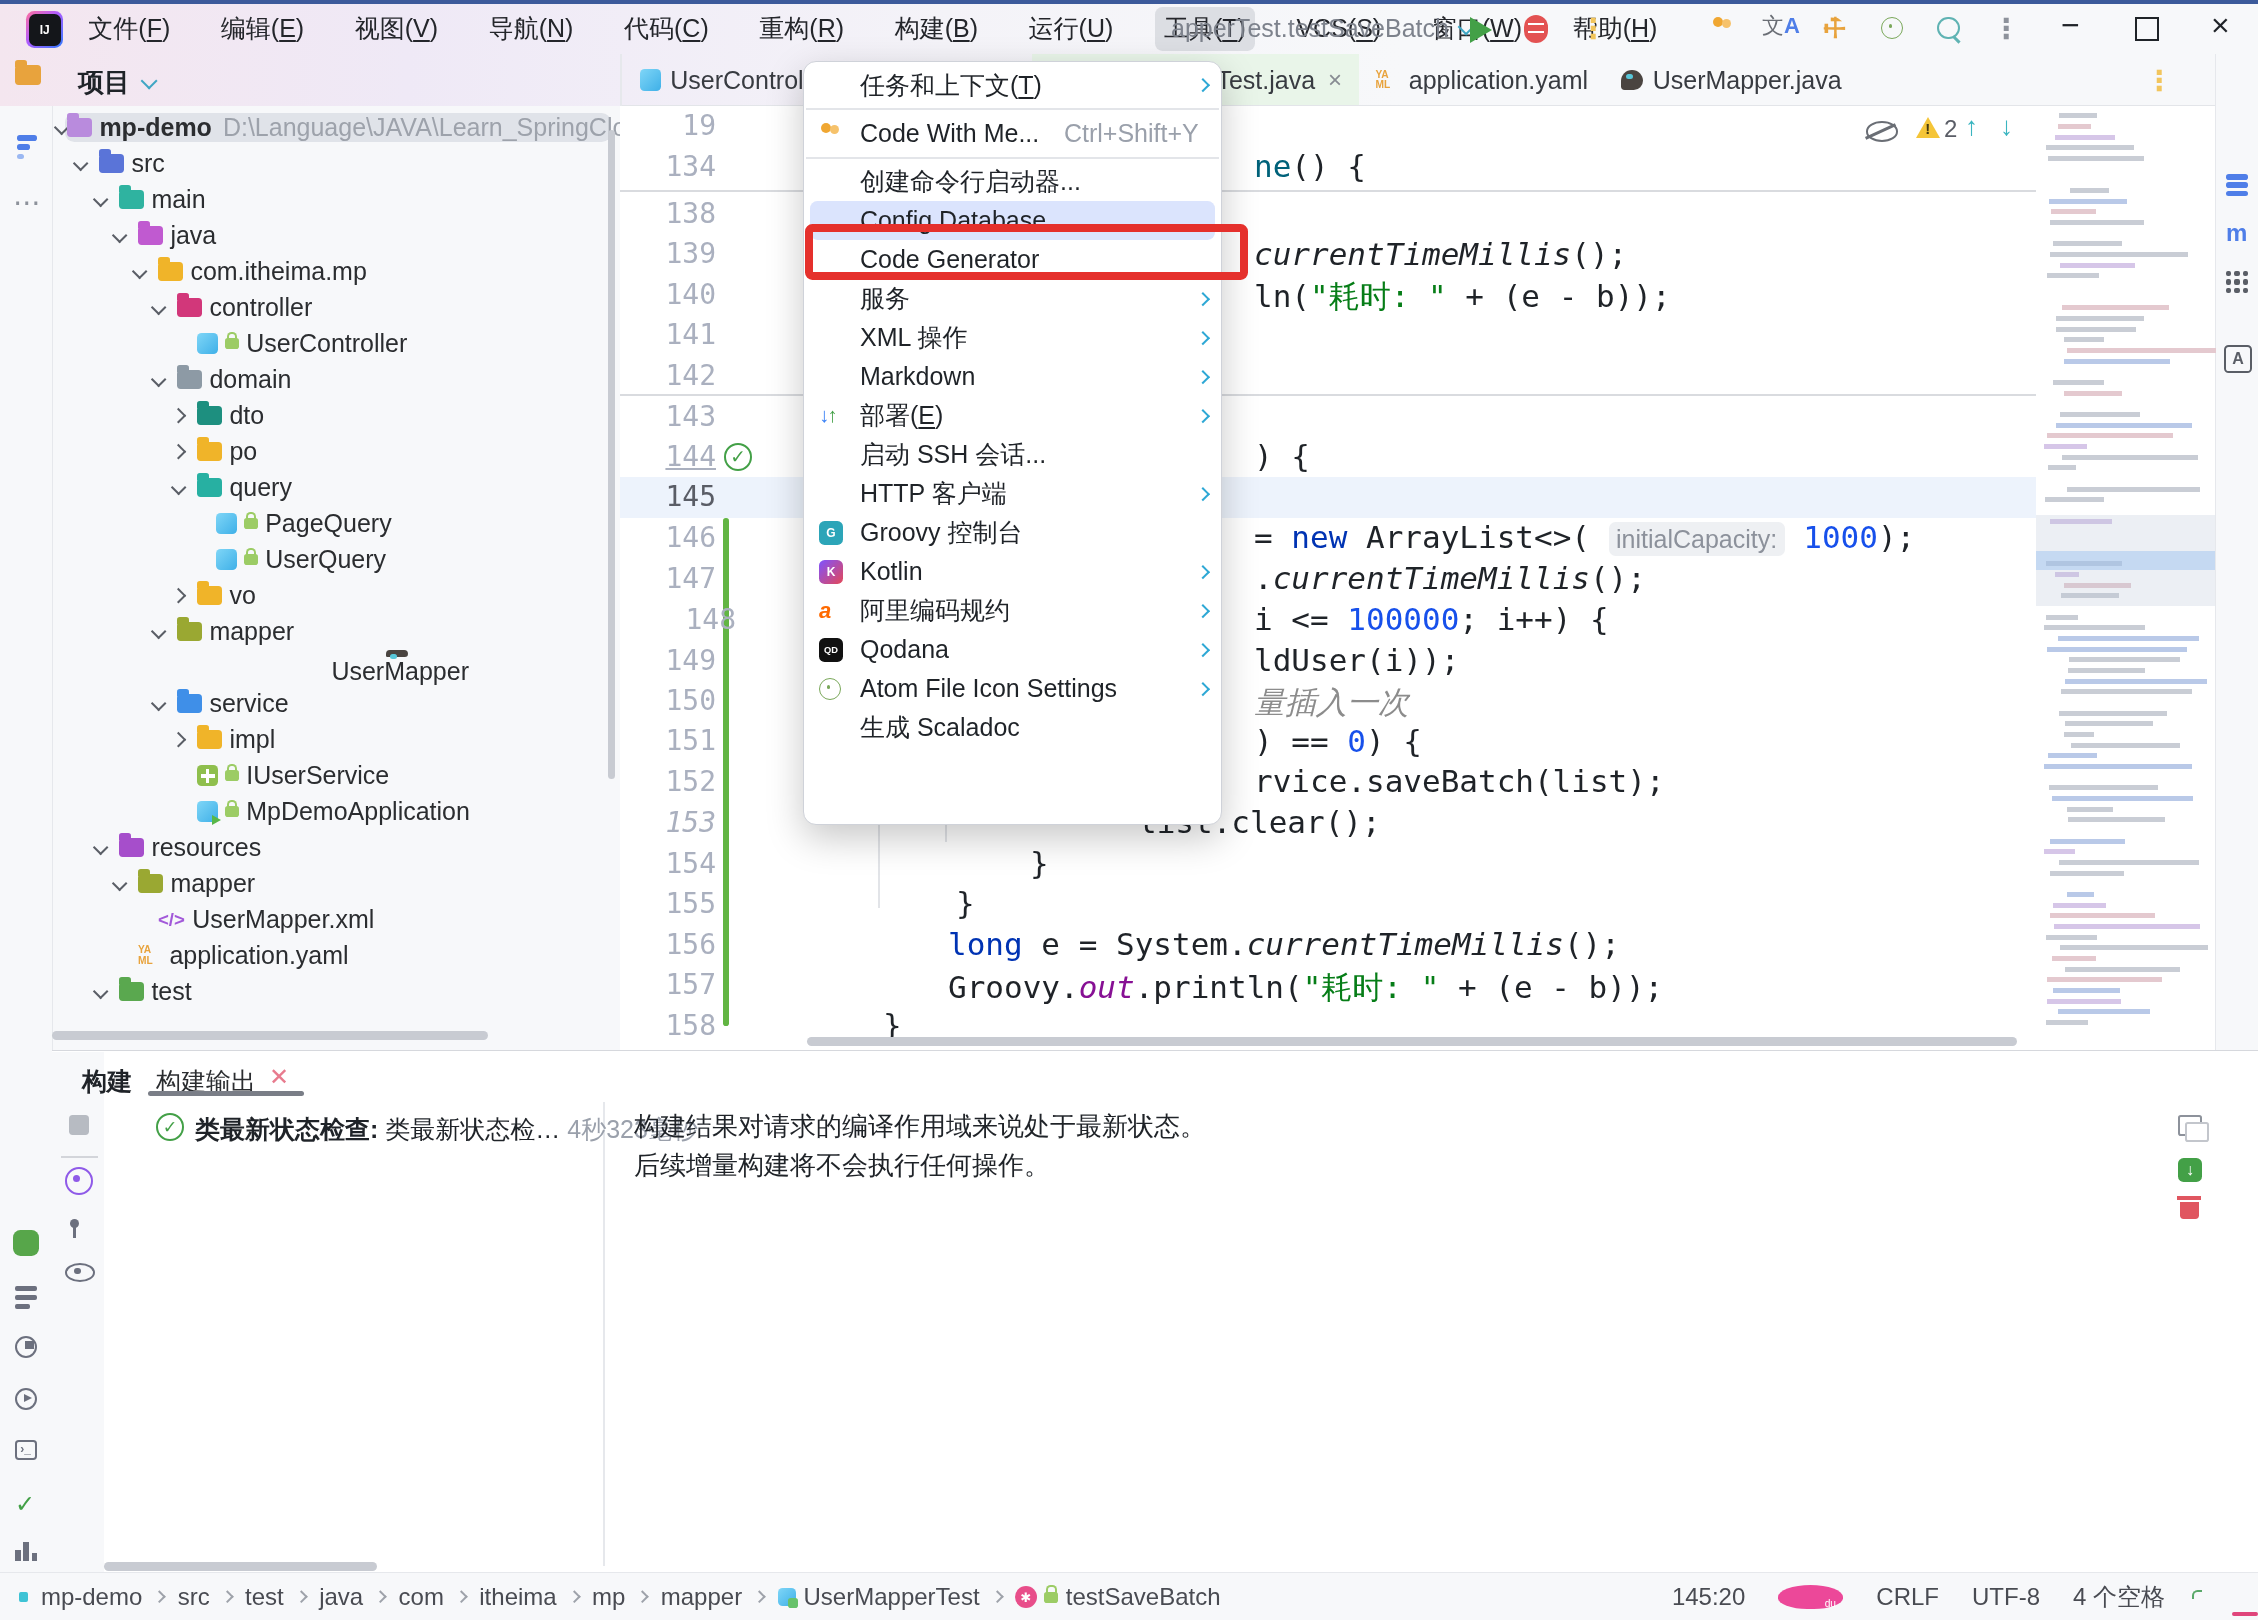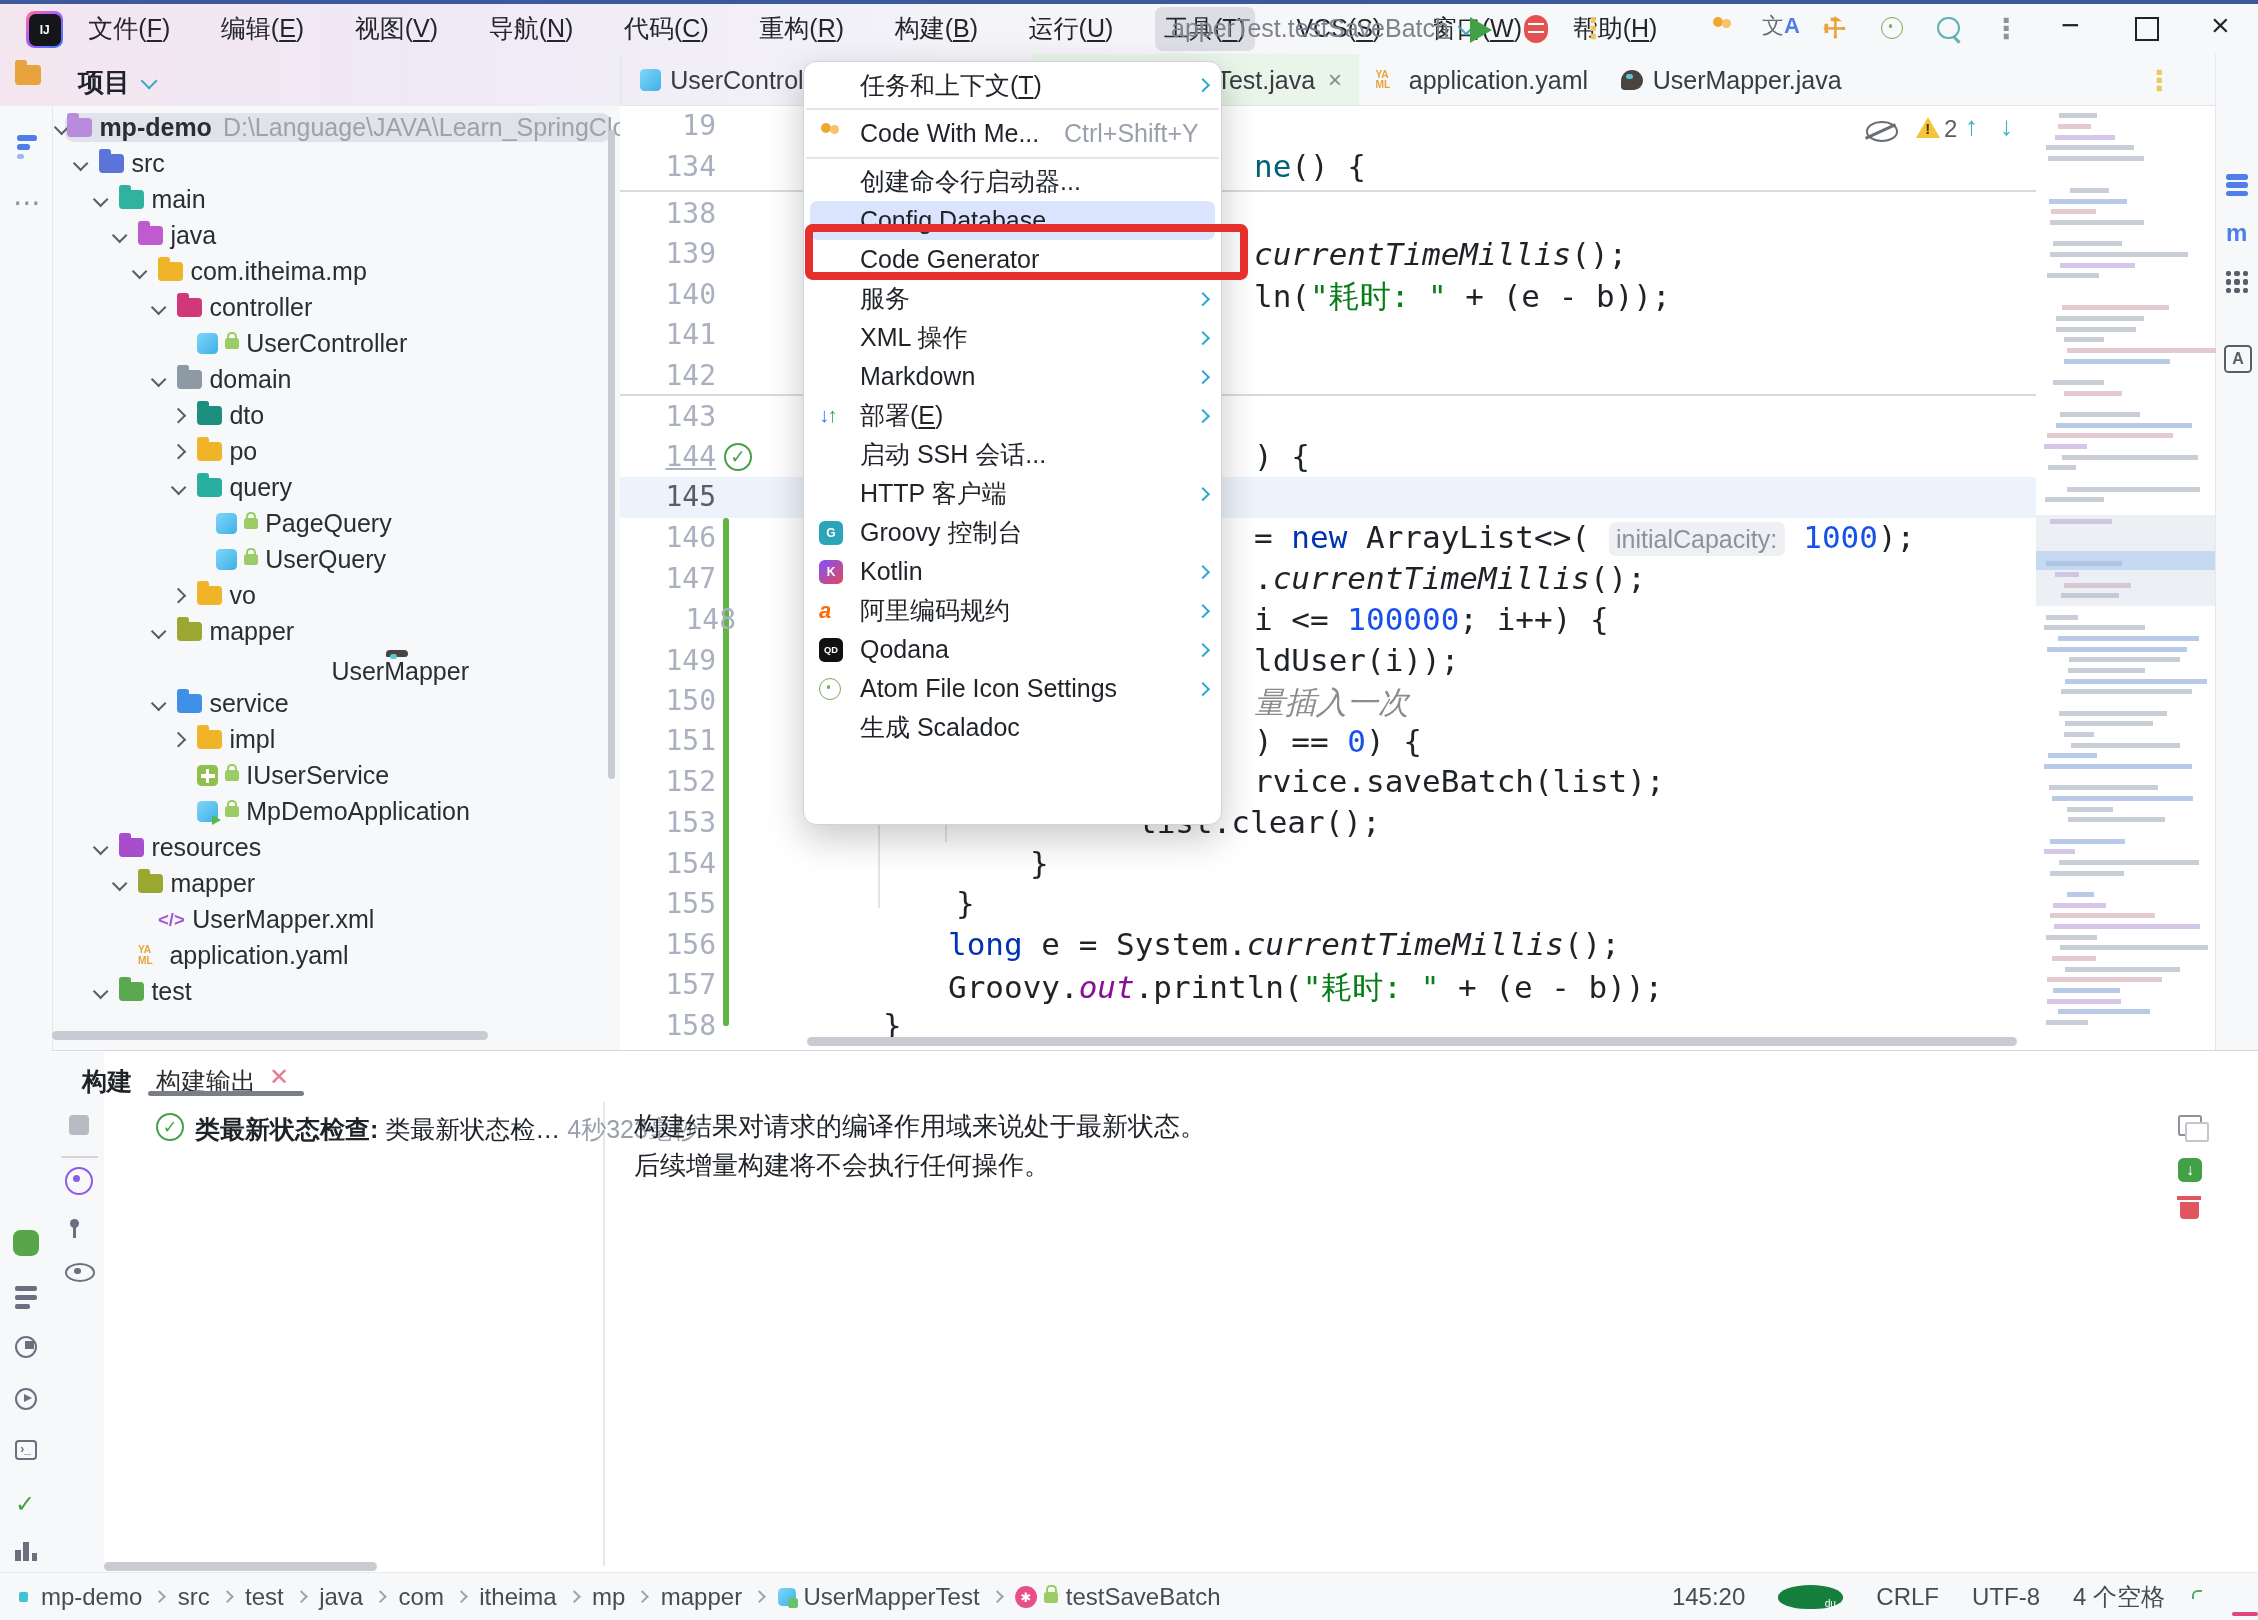--- a/index.html
+++ b/index.html
@@ -123,21 +123,21 @@
   .trash{width:18.6px;height:16.7px;background:#e05660;border-radius:0 0 3.7px 3.7px;position:relative;}
   .trash:before{content:"";position:absolute;left:-2.8px;top:-5.6px;width:24px;height:3.7px;background:#e05660;}
   .dl-green{width:24px;height:24px;border-radius:5.6px;background:#43a047;color:#fff;font-size:16px;display:flex;align-items:center;justify-content:center;}
   .layers{width:20.4px;height:16.7px;border:2.8px solid #8d929b;border-radius:2.8px;position:relative;}
   .layers:after{content:"";position:absolute;left:4.6px;top:4.6px;width:20.4px;height:16.7px;border:2.8px solid #c3c6cc;border-radius:2.8px;background:#fff;}
   
   #status-bar{left:0;top:1572px;width:2259px;height:48px;background:#f7f8fa;border-top:1.9px solid #e6e8ec;display:flex;align-items:center;font-size:24px;color:#494b52;}
   .crumb-sep{width:7.4px;height:7.4px;border-right:2.3px solid #9ea2aa;border-bottom:2.3px solid #9ea2aa;transform:rotate(-45deg);margin:0 13px;}
   .mcirc{width:22px;height:22px;border-radius:50%;background:#e84e8a;position:relative;}
   .mcirc:after{content:"✱";position:absolute;inset:0;color:#fff;font-size:13px;display:flex;align-items:center;justify-content:center;}
-  .paw{width:26px;height:24px;border-radius:50% 50% 45% 45%;background:#15803d;color:#fff;font-size:10.2px;display:flex;align-items:flex-end;justify-content:center;padding-left:39px;}
+  .paw{width:26px;height:24px;border-radius:50% 50% 45% 45%;background:#ec4899;color:#fff;font-size:10.2px;display:flex;align-items:flex-end;justify-content:center;padding-left:39px;}
   .lock-open{width:15px;height:12px;background:#59a869;border-radius:2.8px;position:relative;}
   .lock-open:before{content:"";position:absolute;left:-5.6px;top:-7.4px;width:7.4px;height:7.4px;border:2.8px solid #59a869;border-bottom:none;border-right:none;border-radius:5.6px 0 0 0;}
   .alarm{width:20.4px;height:15px;border-radius:10.2px 10.2px 0 0;background:#e0457b;position:relative;}
   .alarm:after{content:"";position:absolute;left:-2.8px;top:15px;width:26px;height:3.7px;border-radius:1.9px;background:#e0457b;}
   .scroll-thumb{background:#c8cbd2;border-radius:5.6px;}
   .bell{width:22px;height:18.6px;border-radius:11px 11px 0 0;background:#33373d;position:relative;}
   .bell:after{content:"";position:absolute;left:8.3px;top:19.5px;width:5.6px;height:4.6px;border-radius:50%;background:#33373d;}
   .db-stack{width:22px;height:24px;display:flex;flex-direction:column;gap:2.8px;}
   .db-stack i{height:5.6px;border-radius:2.8px;background:#4f7ee8;}
   .grid9{width:22px;height:22px;display:grid;grid-template-columns:repeat(3,1fr);gap:2.8px;}
@@ -572,21 +572,21 @@
     <div class="gut-num abs" style="left: 640px; top: 603px;">148</div>
     <div class="code-line abs" style="left: 1254px; top: 601px;"><span>i &lt;= </span><span class="n">100000</span><span>; i++) {</span></div>
     <div class="gut-num abs" style="left: 620px; top: 644px;">149</div>
     <div class="code-line abs" style="left: 1254px; top: 642px;"><span>ldUser(i));</span></div>
     <div class="gut-num abs" style="left: 620px; top: 684px;">150</div>
     <div class="code-line abs" style="left: 1254px; top: 682px;"><span class="c">量插入一次</span></div>
     <div class="gut-num abs" style="left: 620px; top: 724px;">151</div>
     <div class="code-line abs" style="left: 1254px; top: 723px;"><span>) == </span><span class="n">0</span><span>) {</span></div>
     <div class="gut-num abs" style="left: 620px; top: 765px;">152</div>
     <div class="code-line abs" style="left: 1254px; top: 763px;"><span>rvice.saveBatch(list);</span></div>
-    <div class="gut-num abs" style="left: 620px; top: 806px;">153</div>
+    <div class="gut-num abs" style="left: 620px; top: 806px; font-style: italic;">153</div>
     <div class="code-line abs" style="left: 1138px; top: 804px;"><span>list.clear();</span></div>
     <div class="gut-num abs" style="left: 620px; top: 847px;">154</div>
     <div class="code-line abs" style="left: 1030px; top: 845px;"><span>}</span></div>
     <div class="gut-num abs" style="left: 620px; top: 887px;">155</div>
     <div class="code-line abs" style="left: 956px; top: 885px;"><span>}</span></div>
     <div class="gut-num abs" style="left: 620px; top: 928px;">156</div>
     <div class="code-line abs" style="left: 948px; top: 926px;"><span class="k">long</span><span> e = System.</span><span class="st">currentTimeMillis</span><span>();</span></div>
     <div class="gut-num abs" style="left: 620px; top: 968px;">157</div>
     <div class="code-line abs" style="left: 948px; top: 967px;"><span>Groovy.</span><span class="f">out</span><span>.println(</span><span class="s">"耗时: "</span><span> + (e - b));</span></div>
     <div class="gut-num abs" style="left: 620px; top: 1009px;">158</div>

